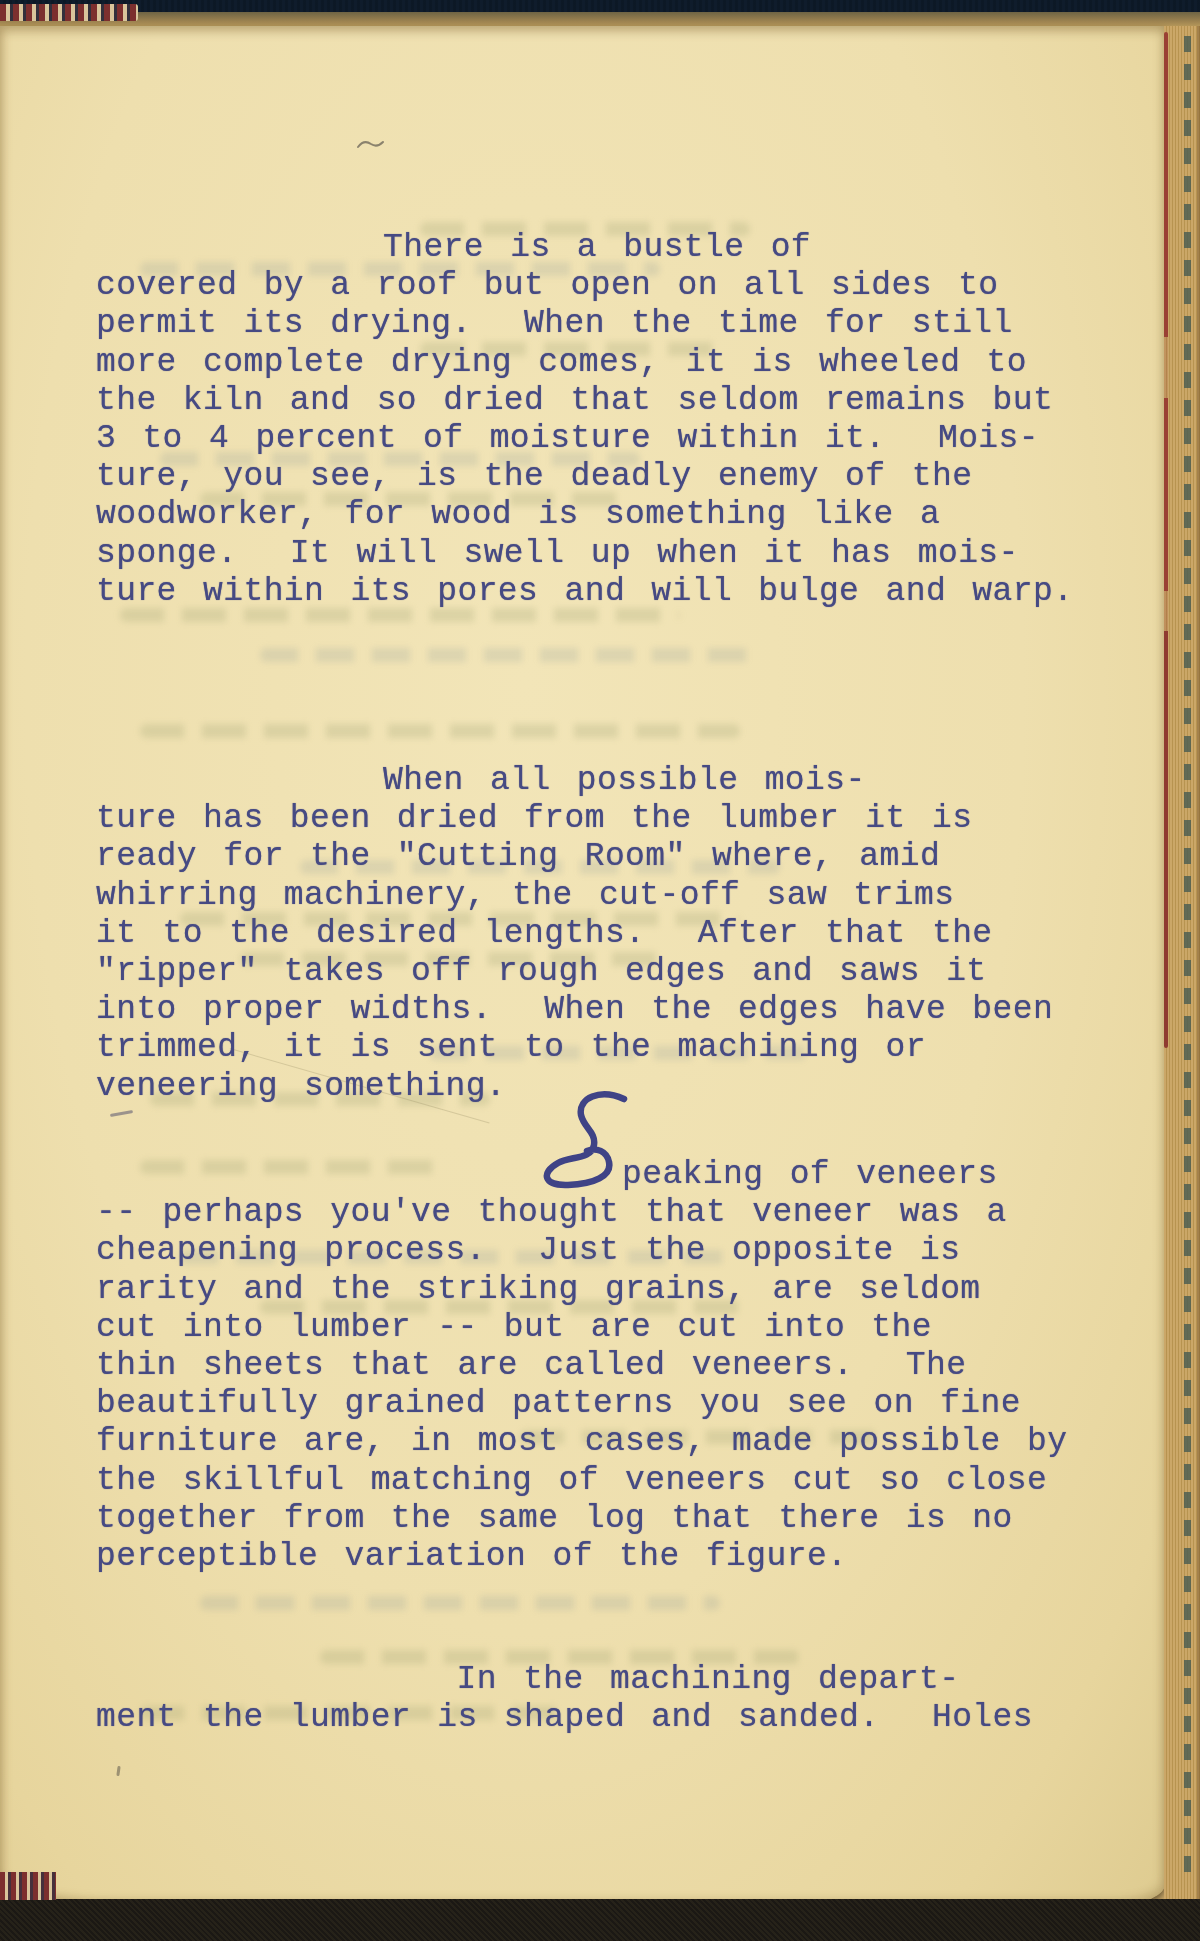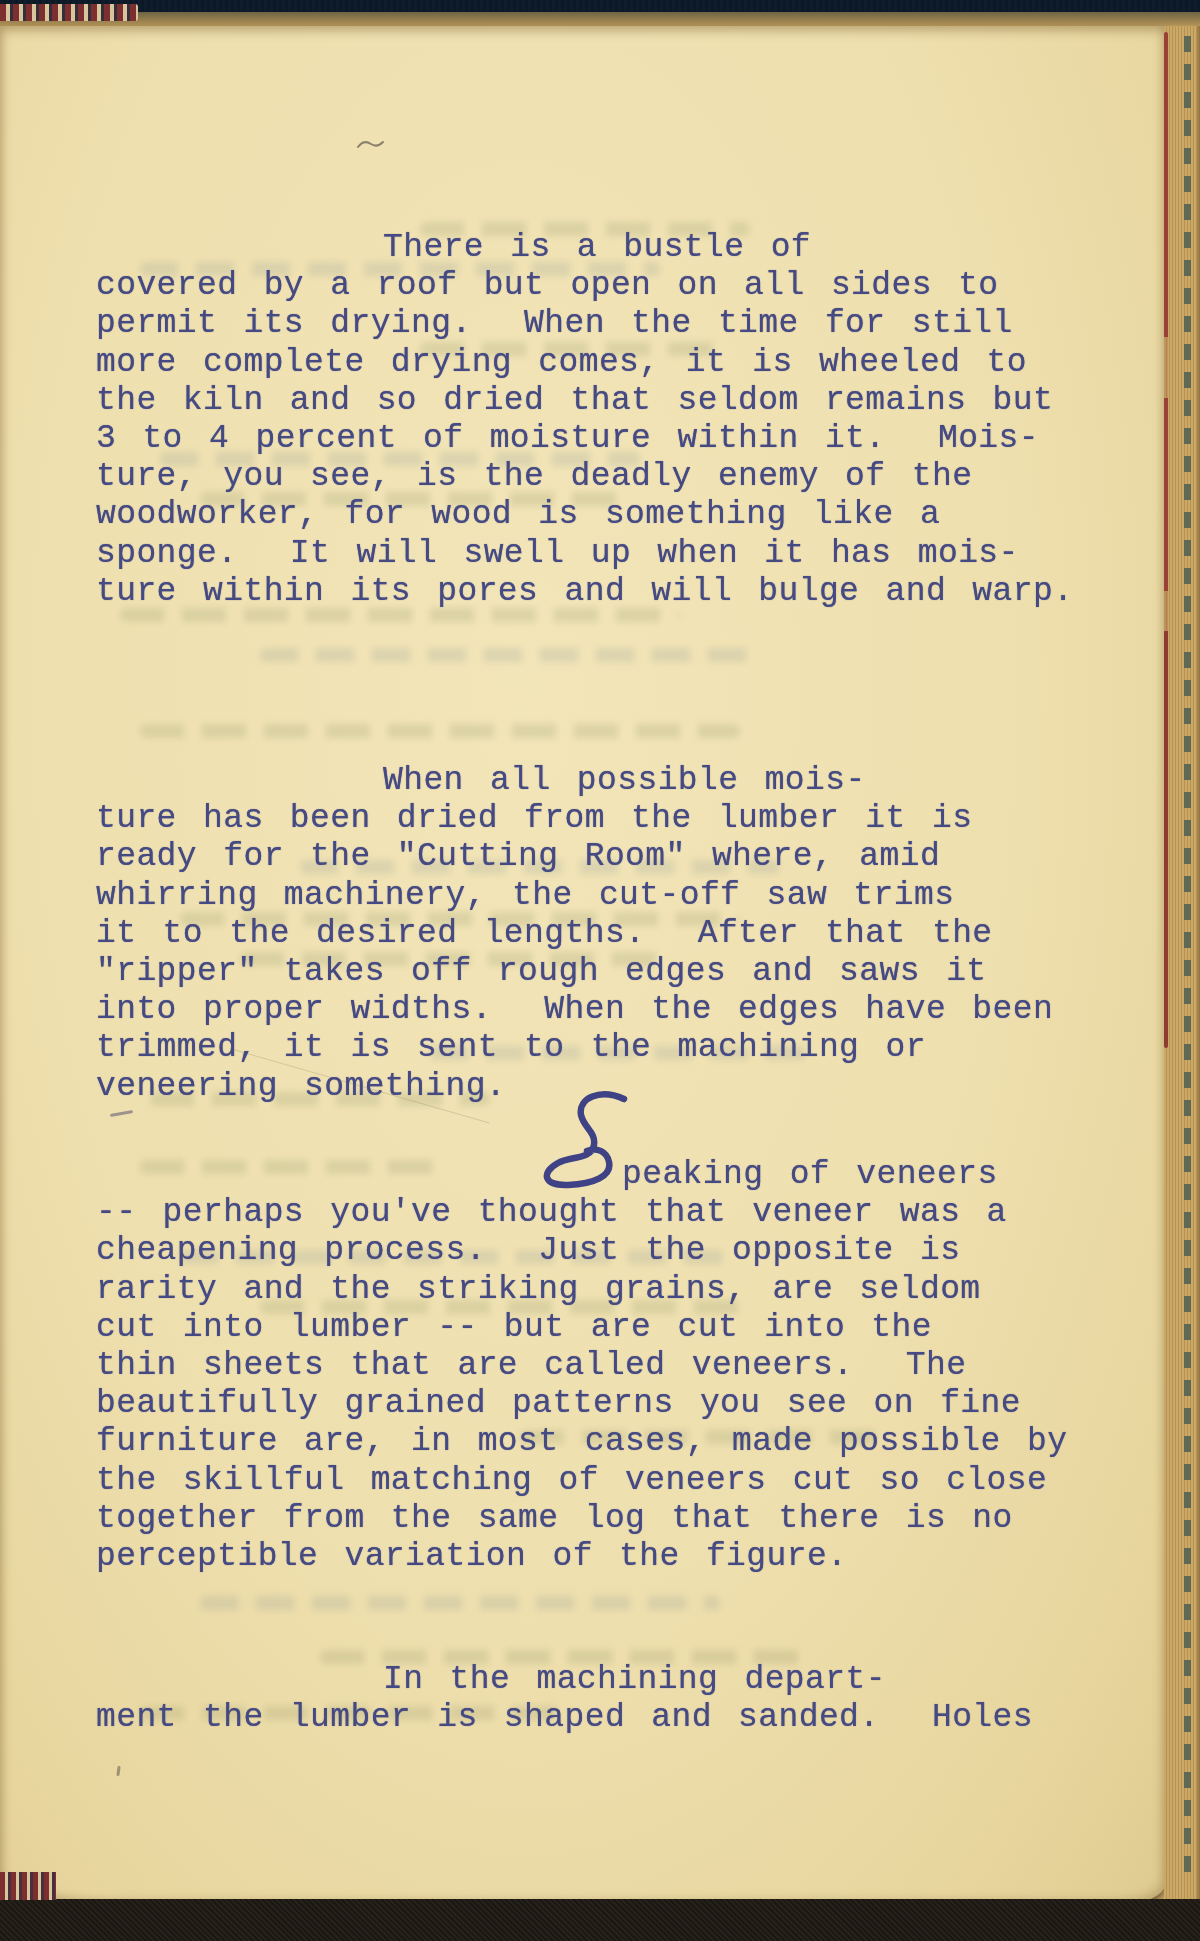--- a/index.html
+++ b/index.html
@@ -76,21 +76,21 @@
     background:rgba(150,140,100,.30);transform:rotate(16deg);transform-origin:left top;
   }
   
   .text-block{position:absolute;left:96px;top:0;width:1040px;}
   .para{position:absolute;left:0;}
   .para .line{
     white-space:pre;height:38.2px;line-height:38.2px;
     font-size:33px;letter-spacing:.4px;word-spacing:6px;
     color:#464a83;text-shadow:0 0 1px rgba(62,66,125,.75);
   }
-  .p1{top:203px;} .p2{top:688px;margin-top:48px;} .p3{top:1130px;} .p4{top:1635px;}
+  .p1{top:203px;} .p2{top:688px;margin-top:48px;} .p3{top:1130px;} .p4{top:1635px;text-align:center;}
   .p1 .line:first-child,.p2 .line:first-child,.p4 .line:first-child{padding-left:287px;}
   .p3 .line:first-child{padding-left:526px;}
   
   .dropcap-s{position:absolute;left:536px;top:1064px;}
   
   .pencil-tilde{position:absolute;left:356px;top:110px;}
   .pencil-dash{
     position:absolute;left:110px;top:1086px;width:23px;height:3px;
     background:rgba(88,84,112,.55);border-radius:2px;transform:rotate(-10deg);
   }

